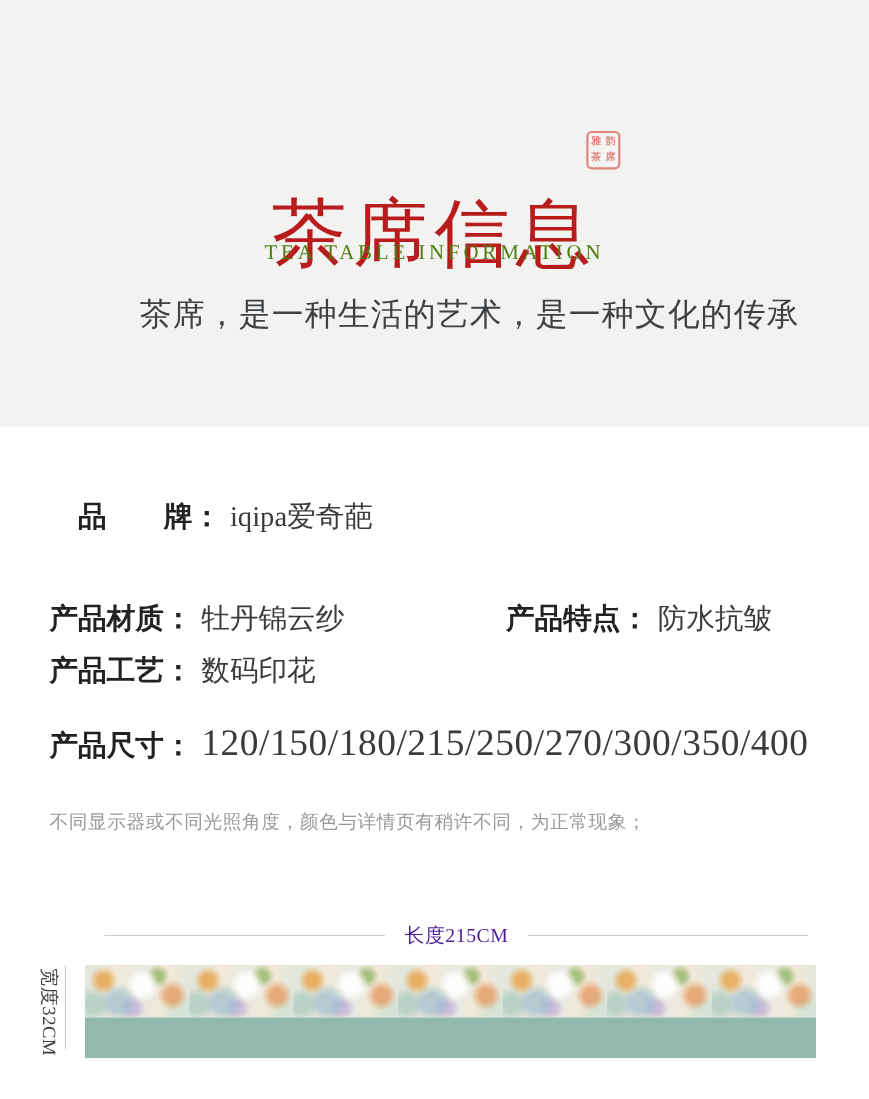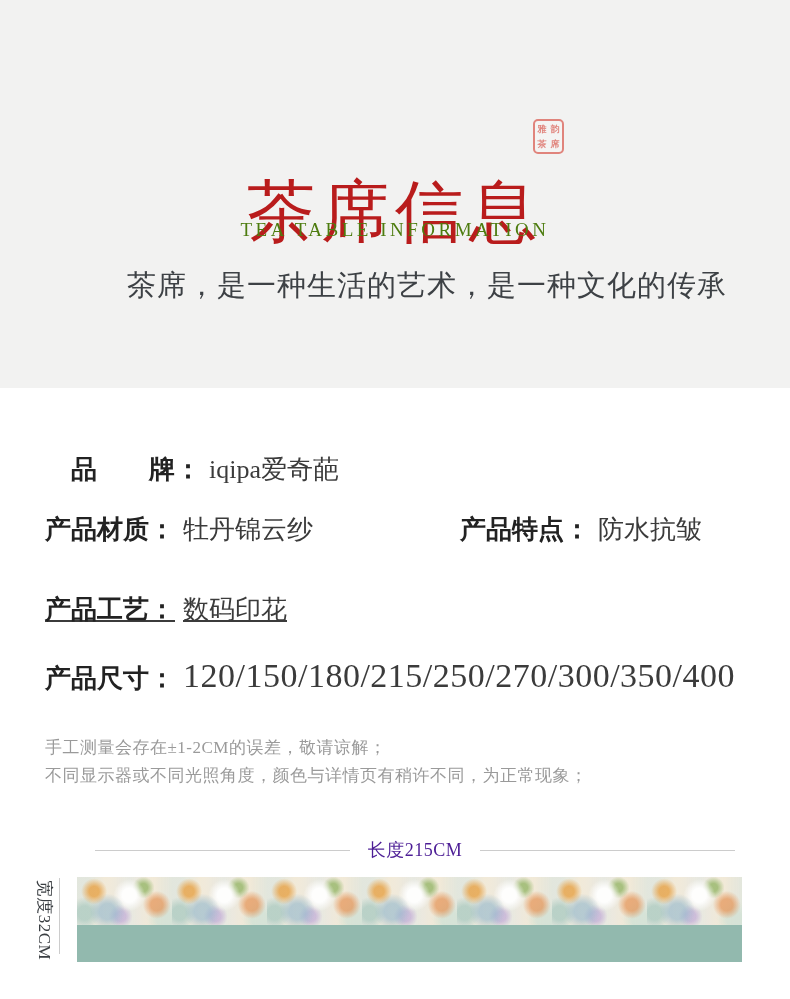--- a/index.html
+++ b/index.html
@@ -49,22 +49,22 @@
   
   .spec{
     position:absolute;height:36px;line-height:36px;
     white-space:nowrap;font-size:26px;color:#3b3b3b;
   }
   .spec .lbl{font-weight:bold;color:#222222;}
   .spec .val{margin-left:8px;font-weight:400;}
   .spec.c1{left:45px;}
   .spec.c2{left:460px;}
   .spec.r1{top:452px;margin-left:26px;}
-  .spec.r2{top:512px;}
-  .spec.r3{top:592px;text-decoration:underline;}
+  .spec.r2{top:546px;font-family:Liberation Mono, monospace;}
+  .spec.r3{top:592px;}
   .spec.r4{top:658px;}
   .spec.sizes .val{font-size:34px;letter-spacing:0.5px;}
   
   .disclaimer{
     position:absolute;left:45px;top:734px;width:700px;
     font-size:17px;line-height:28px;color:#9a9a9a;letter-spacing:0.5px;
   }
   
   .dim-length{
     position:absolute;left:95px;top:838px;width:640px;height:24px;
@@ -139,21 +139,20 @@
     <span class="lbl">产品特点：</span><span class="val">防水抗皱</span>
   </div>
   <div class="spec c1 r3">
     <span class="lbl">产品工艺：</span><span class="val">数码印花</span>
   </div>
   <div class="spec c1 r4 sizes">
     <span class="lbl">产品尺寸：</span><span class="val">120/150/180/215/250/270/300/350/400</span>
   </div>
 
   <div class="disclaimer">
-    <div>手工测量会存在±1-2CM的误差，敬请谅解；</div>
     <div>不同显示器或不同光照角度，颜色与详情页有稍许不同，为正常现象；</div>
   </div>
 
   <div class="dim-length">
     <div class="rule"></div>
     <div class="txt">长度215CM</div>
     <div class="rule"></div>
   </div>
 
   <div class="dim-width">宽度32CM</div>

